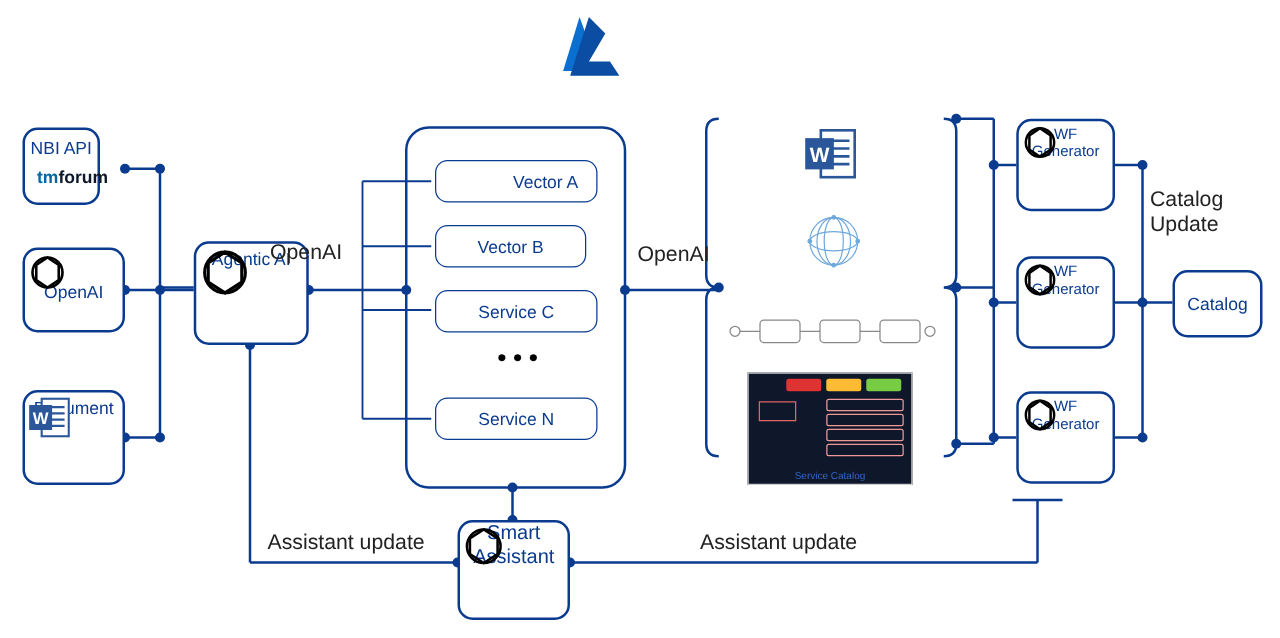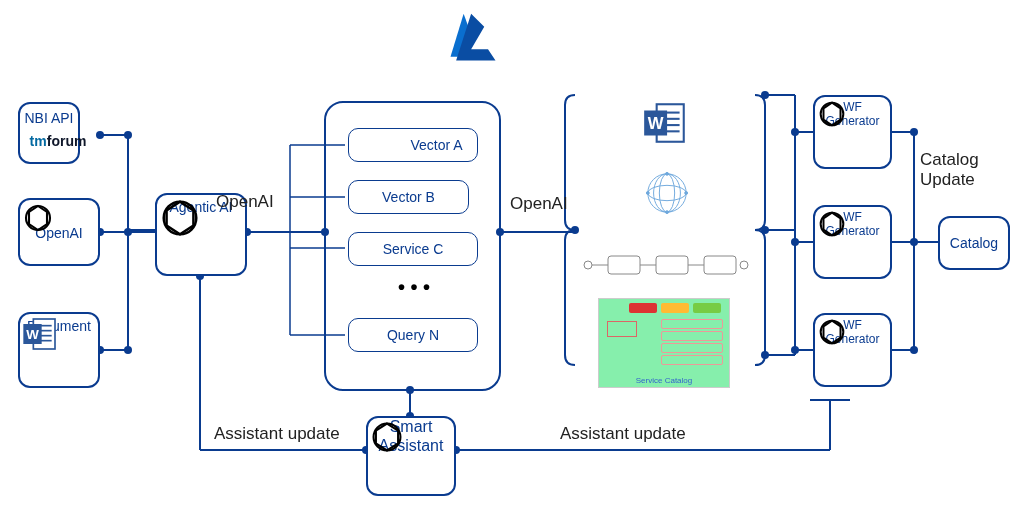--- a/index.html
+++ b/index.html
@@ -177,21 +177,21 @@
   <span>Vector A</span>
 </div>
 <div class="box thin" style="left:348px;top:180px;width:121px;height:34px;">
   <span>Vector B</span>
 </div>
 <div class="box thin" style="left:348px;top:232px;width:130px;height:34px;">
   <span>Service C</span>
 </div>
 <div class="dots" style="left:398px;top:276px;">• • •</div>
 <div class="box thin" style="left:348px;top:318px;width:130px;height:34px;">
-  <span>Query N</span>
+  <span>Service N</span>
 </div>
 
 <div class="label" style="left:510px;top:194px;">OpenAI</div>
 
 <div class="mini" style="left:640px;top:98px;">
   <svg width="50" height="50" viewBox="0 0 48 48">
     <rect x="16" y="6" width="26" height="36" fill="#fff" stroke="#2b579a" stroke-width="2"></rect>
     <line x1="20" y1="14" x2="38" y2="14" stroke="#2b579a" stroke-width="2"></line>
     <line x1="20" y1="20" x2="38" y2="20" stroke="#2b579a" stroke-width="2"></line>
     <line x1="20" y1="26" x2="38" y2="26" stroke="#2b579a" stroke-width="2"></line>
@@ -217,21 +217,21 @@
     <circle cx="8" cy="15" r="4" fill="none" stroke="#888"></circle>
     <line x1="12" y1="15" x2="28" y2="15" stroke="#888" marker-end=""></line>
     <rect x="28" y="6" width="32" height="18" rx="3" fill="#fff" stroke="#888"></rect>
     <line x1="60" y1="15" x2="76" y2="15" stroke="#888"></line>
     <rect x="76" y="6" width="32" height="18" rx="3" fill="#fff" stroke="#888"></rect>
     <line x1="108" y1="15" x2="124" y2="15" stroke="#888"></line>
     <rect x="124" y="6" width="32" height="18" rx="3" fill="#fff" stroke="#888"></rect>
     <circle cx="164" cy="15" r="4" fill="none" stroke="#888"></circle>
   </svg>
 </div>
-<div class="mini" style="left:598px;top:298px;width:130px;height:88px;border:1px solid #ccc;background:#86efac;">
+<div class="mini" style="left:598px;top:298px;width:130px;height:88px;border:1px solid #ccc;background:#0f172a;">
   <div style="position:absolute;left:30px;top:4px;width:28px;height:10px;background:#d33;border-radius:2px;"></div>
   <div style="position:absolute;left:62px;top:4px;width:28px;height:10px;background:#fb3;border-radius:2px;"></div>
   <div style="position:absolute;left:94px;top:4px;width:28px;height:10px;background:#7c4;border-radius:2px;"></div>
   <div style="position:absolute;left:8px;top:22px;width:28px;height:14px;border:1px solid #d66;"></div>
   <div style="position:absolute;left:62px;top:20px;width:60px;height:8px;border:1px solid #e99;border-radius:2px;"></div>
   <div style="position:absolute;left:62px;top:32px;width:60px;height:8px;border:1px solid #e99;border-radius:2px;"></div>
   <div style="position:absolute;left:62px;top:44px;width:60px;height:8px;border:1px solid #e99;border-radius:2px;"></div>
   <div style="position:absolute;left:62px;top:56px;width:60px;height:8px;border:1px solid #e99;border-radius:2px;"></div>
   <div style="position:absolute;left:0;bottom:2px;width:100%;text-align:center;font-size:8px;color:#36c;">Service Catalog</div>
 </div>

